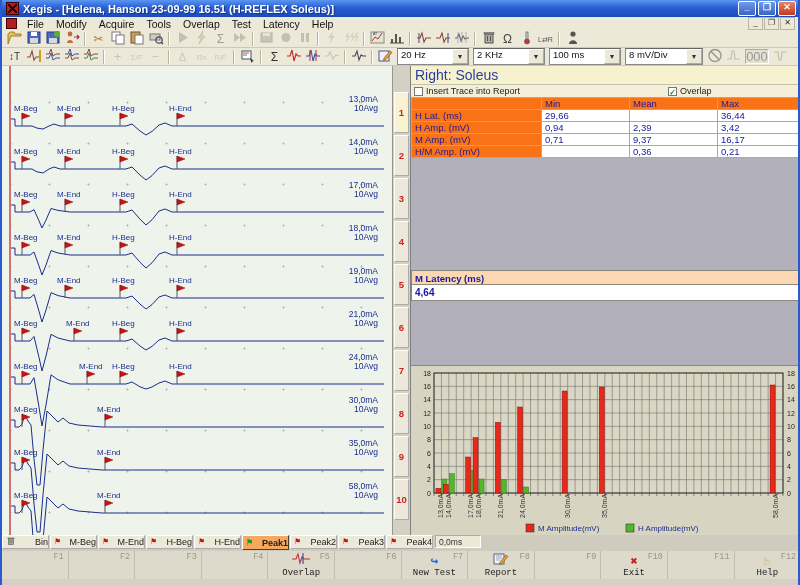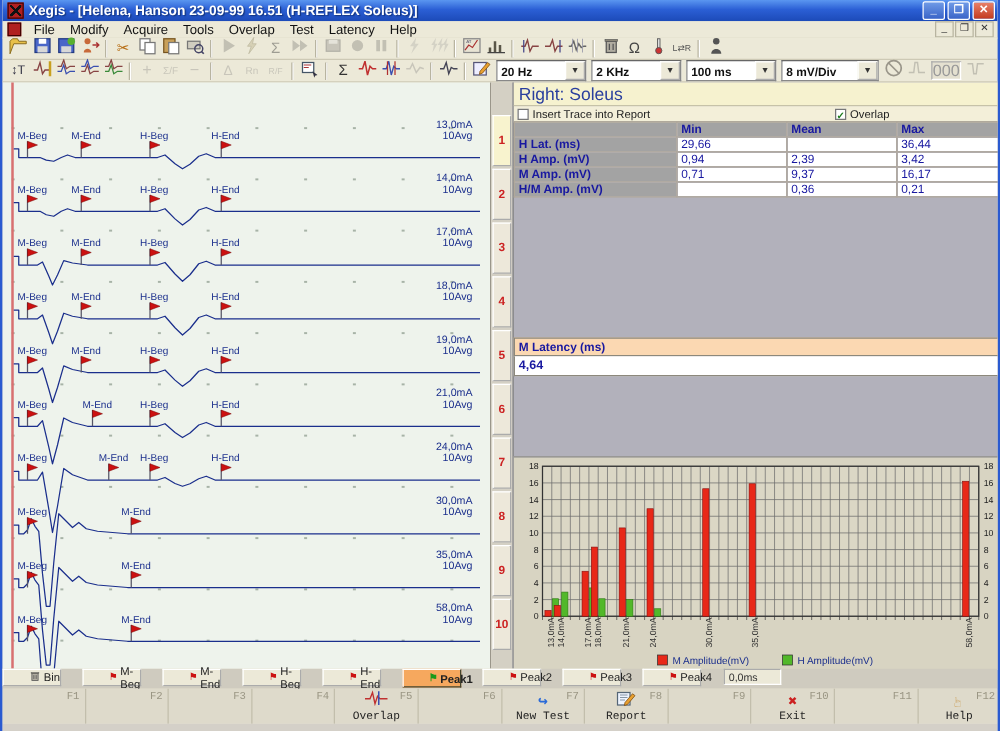--- a/index.html
+++ b/index.html
@@ -29,21 +29,21 @@
   
   .toolbar{position:absolute;left:0;width:100%;background:#ece9d8;display:flex;align-items:center;
     border-bottom:1px solid #cdc9b5;box-sizing:border-box;padding-left:3px;}
   #toolbar1{top:30px;height:18px;}
   #toolbar2{top:48px;height:18px;}
   .tbtn{width:19px;height:16px;display:flex;align-items:center;justify-content:center;flex:0 0 auto;}
   .tbtn span{font-size:11px;line-height:14px;}
   .tbtn.dim{opacity:.42;filter:grayscale(60%);}
   .tsep{width:1px;height:14px;background:#b8b4a0;border-right:1px solid #fff;margin:0 3px;flex:0 0 auto;}
   .combo{height:15px;background:#fff;border:1px solid #888;border-top-color:#666;display:flex;
-    align-items:flex-end;font-size:9.5px;color:#111;margin:0 2px;flex:0 0 auto;font-weight:bold;}
+    align-items:flex-start;font-size:9.5px;color:#111;margin:0 2px;flex:0 0 auto;}
   .combo .cval{flex:1;padding-left:3px;white-space:nowrap;}
   .combo .carr{width:14px;height:13px;background:#ece9d8;border:1px outset #fff;font-size:7px;
     text-align:center;line-height:13px;color:#333;margin:0;}
   .counterbox{min-width:22px;height:13px;border:1px inset #fff;background:#e4e0d0;color:#999;
     font-size:13px;text-align:center;line-height:13px;margin:0 2px;}
   
   .main{position:absolute;left:0;top:66px;width:100%;height:469px;}
   .tracepanel{position:absolute;left:0;top:0;width:390px;height:469px;background:#eef3ec;
     background-image:radial-gradient(circle,#a7b3a7 0.9px,transparent 1.1px);
     background-size:39px 41px;background-position:28px 16px;border-right:1px solid #9a968a;}
@@ -60,31 +60,31 @@
     font-size:14px;padding:1px 0 0 4px;box-sizing:border-box;border-bottom:1px solid #c6c2a8;}
   .rp-checkrow{position:absolute;left:0;top:19px;width:100%;height:12px;background:#f3efd9;
     font-size:9px;color:#222;display:flex;align-items:center;border-bottom:1px solid #9a968a;}
   .rp-checkrow label{display:flex;align-items:center;gap:3px;}
   .cb{width:9px;height:9px;background:#fff;border:1px solid #777;font-size:8px;line-height:9px;
       text-align:center;color:#1a7a1a;font-weight:bold;box-sizing:border-box;}
   .lab1{margin-left:3px;justify-content:center;} .lab2{margin-left:148px;}
   table.stats{position:absolute;left:0;top:31px;width:100%;border-collapse:collapse;
     font-size:9.5px;color:#1818a0;table-layout:fixed;}
   table.stats td{border:1px solid #b0a89a;height:9px;padding:0 0 0 3px;overflow:hidden;white-space:nowrap;}
-  table.stats .hc{background:#a3a3a3;font-weight:bold;}
+  table.stats .hc{background:#f97316;font-weight:normal;}
   table.stats .vc{background:#fff;}
   .mlat-h{position:absolute;left:0;top:204px;width:100%;height:15px;background:#fbd8b2;color:#1818a0;
     font-weight:bold;font-size:9.5px;padding:2px 0 0 3px;box-sizing:border-box;border:1px solid #8c887c;}
   .mlat-v{position:absolute;left:0;top:219px;width:100%;height:16px;background:#fff;color:#1818a0;
     font-weight:bold;font-size:10px;padding:2px 0 0 3px;box-sizing:border-box;border:1px solid #8c887c;border-top:none;}
   .chartzone{position:absolute;left:0;top:299px;width:100%;height:170px;background:#d8d4c2;border-top:1px solid #888;}
   
   .tabrow{position:absolute;left:0;top:535px;width:100%;height:16px;background:#cfcbbf;display:flex;align-items:flex-start;}
   .tab{width:47px;height:14px;background:#ece9d8;border:1px outset #fff;font-size:9px;color:#222;
-    display:flex;align-items:center;gap:2px;padding-left:20px;box-sizing:border-box;margin-right:17px;flex:0 0 auto;justify-content:space-between;}
+    display:flex;align-items:center;gap:2px;padding-left:3px;box-sizing:border-box;margin-right:1px;flex:0 0 auto;justify-content:space-between;}
   .tab .fl{font-size:8px;line-height:8px;}
   .tab.sel{background:#f6a85e;font-weight:bold;height:15px;border-color:#fff #996 #996 #fff;}
   .statusbox{width:46px;height:13px;margin-left:1px;background:#ece9d8;border:1px inset #fff;
     font-size:8.5px;color:#333;padding:1px 0 0 3px;box-sizing:border-box;flex:0 0 auto;}
   
   .fkeyrow{position:absolute;left:0;top:551px;width:100%;height:28px;background:#dedacb;display:flex;font-family:Liberation Mono, monospace;}
   .fcell{position:relative;width:66.6px;height:100%;border-right:1px solid #c2beac;box-sizing:border-box;flex:0 0 auto;}
   .fcell .fk{position:absolute;top:1px;right:4px;font-size:8.5px;color:#9a9684;}
   .fcell .fic{position:absolute;top:1px;left:0;right:0;text-align:center;height:14px;}
   .fcell .flb{position:absolute;bottom:1px;left:0;right:0;text-align:center;font-size:9px;color:#222;}

